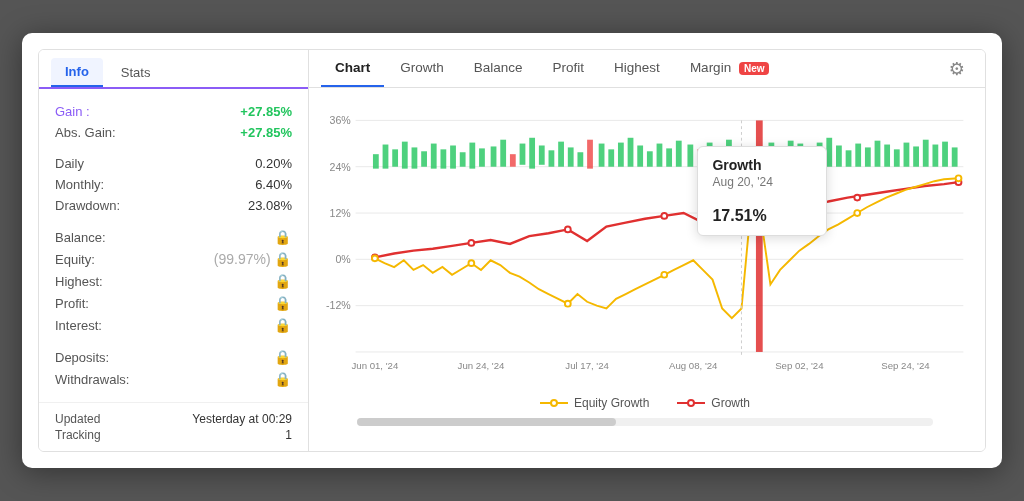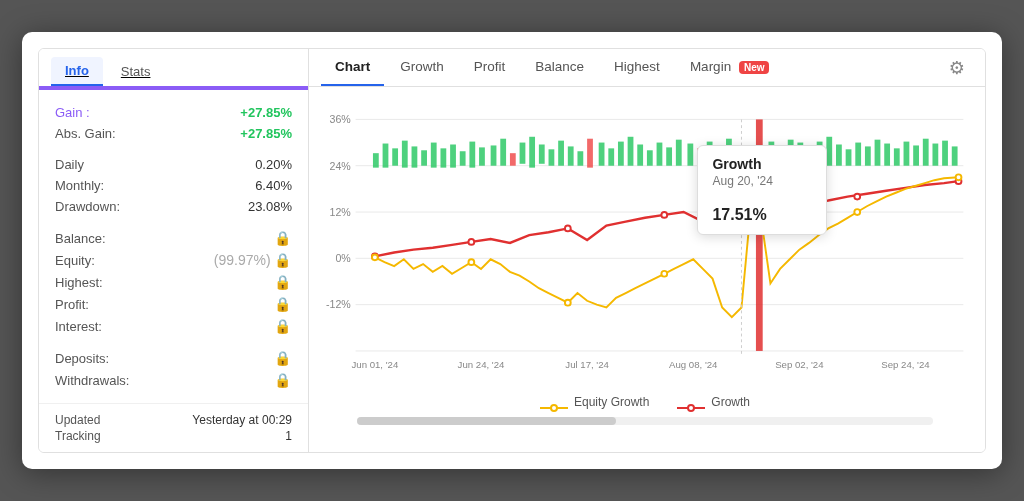--- a/index.html
+++ b/index.html
@@ -31,24 +31,23 @@
     
     .left-panel {
       width: 270px;
       min-width: 270px;
       border-right: 1px solid #e0e0e0;
       background: #fff;
       padding: 0;
     }
     .left-tabs {
       display: flex;
-      border-bottom: 4px solid #8b5cf6;
+      border-bottom: 2px solid #8b5cf6;
       padding: 8px 12px 0;
       gap: 4px;
-      text-decoration: underline;
     }
     .left-tab {
       padding: 6px 14px;
       font-size: 13px;
       cursor: pointer;
       border-radius: 4px 4px 0 0;
       color: #555;
       background: transparent;
       border: none;
     }
@@ -138,21 +137,21 @@
     .chart-legend {
       display: flex;
       justify-content: center;
       gap: 28px;
       padding: 6px 0 4px;
       font-size: 12px;
       color: #555;
     }
     .legend-item {
       display: flex;
-      align-items: flex-end;
+      align-items: center;
       gap: 6px;
     }
     .legend-line {
       width: 28px;
       height: 2px;
       position: relative;
     }
     .legend-line.yellow { background: #f5b800; }
     .legend-line.red { background: #e03030; }
     .legend-dot {
@@ -287,22 +286,22 @@
           <span>Tracking</span>
           <span class="value">1</span>
         </div>
       </div>
     </div>
 
     <div class="right-panel">
       <div class="right-tabs">
         <button class="right-tab active">Chart</button>
         <button class="right-tab">Growth</button>
+        <button class="right-tab">Balance</button>
         <button class="right-tab">Profit</button>
-        <button class="right-tab">Balance</button>
         <button class="right-tab">Highest</button>
         <button class="right-tab">
           <span>Margin</span>
           <span class="badge-new">New</span>
         </button>
         <div class="tab-spacer"></div>
         <span class="settings-icon">⚙</span>
       </div>
 
       <div class="chart-area">

